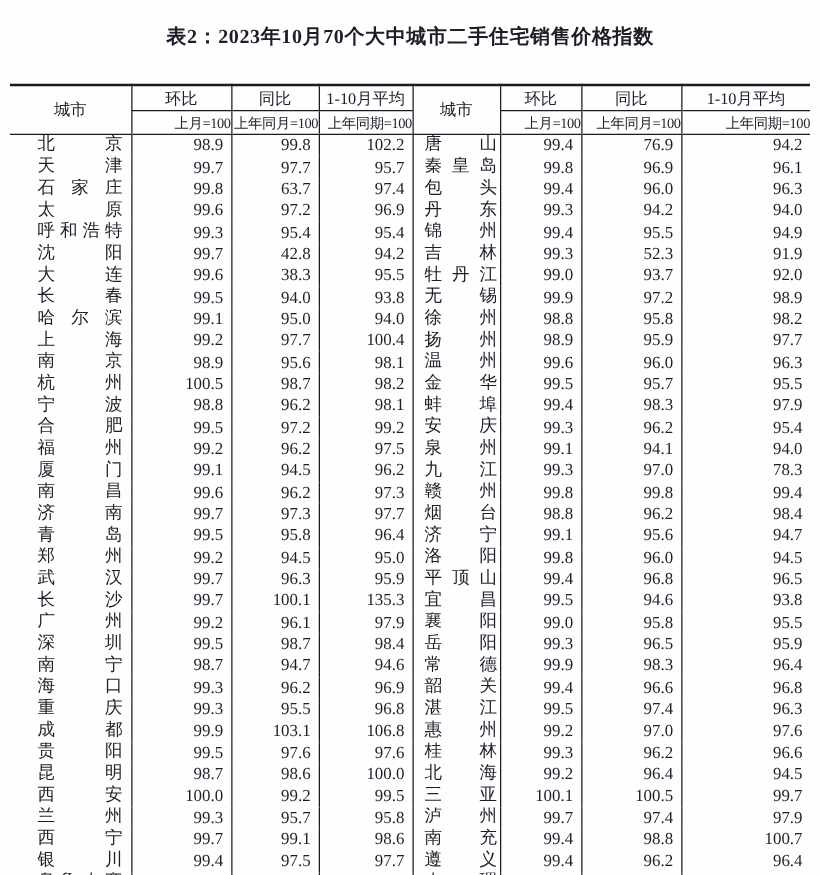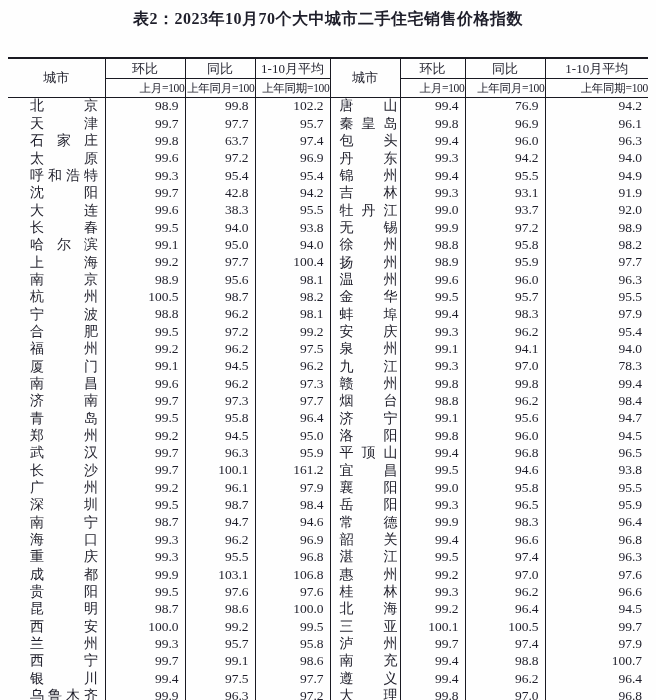--- a/index.html
+++ b/index.html
@@ -9,21 +9,21 @@
   html,body{margin:0;padding:0;}
   body{
     width:656px;height:700px;
     background:#fefefe;
     font-family:"Liberation Serif","DejaVu Serif",serif;
     color:var(--ink);
     overflow:hidden;
   }
   .page{width:656px;height:700px;position:relative;}
   .doc-title{
-    padding-top:9px;
+    padding-top:19px;
     text-align:center;
     font-size:16px;
     font-weight:bold;
     letter-spacing:.5px;
   }
   table.idx{
     border-collapse:collapse;
     table-layout:fixed;
     width:640px;
     margin:27px auto 0 auto;
@@ -185,21 +185,21 @@
               <i>阳</i>
             </span></td>
           <td class="num">99.7</td>
           <td class="num">42.8</td>
           <td class="num">94.2</td>
           <td class="city right"><span class="city-name">
               <i>吉</i>
               <i>林</i>
             </span></td>
           <td class="num">99.3</td>
-          <td class="num">93.1</td>
+          <td class="num">52.3</td>
           <td class="num">91.9</td>
         </tr>
         <tr>
           <td class="city left lc"><span class="city-name">
               <i>大</i>
               <i>连</i>
             </span></td>
           <td class="num">99.6</td>
           <td class="num">38.3</td>
           <td class="num">95.5</td>
@@ -438,21 +438,21 @@
           <td class="num">96.8</td>
           <td class="num">96.5</td>
         </tr>
         <tr>
           <td class="city left lc"><span class="city-name">
               <i>长</i>
               <i>沙</i>
             </span></td>
           <td class="num">99.7</td>
           <td class="num">100.1</td>
-          <td class="num">161.2</td>
+          <td class="num">135.3</td>
           <td class="city right"><span class="city-name">
               <i>宜</i>
               <i>昌</i>
             </span></td>
           <td class="num">99.5</td>
           <td class="num">94.6</td>
           <td class="num">93.8</td>
         </tr>
         <tr>
           <td class="city left lc"><span class="city-name">

